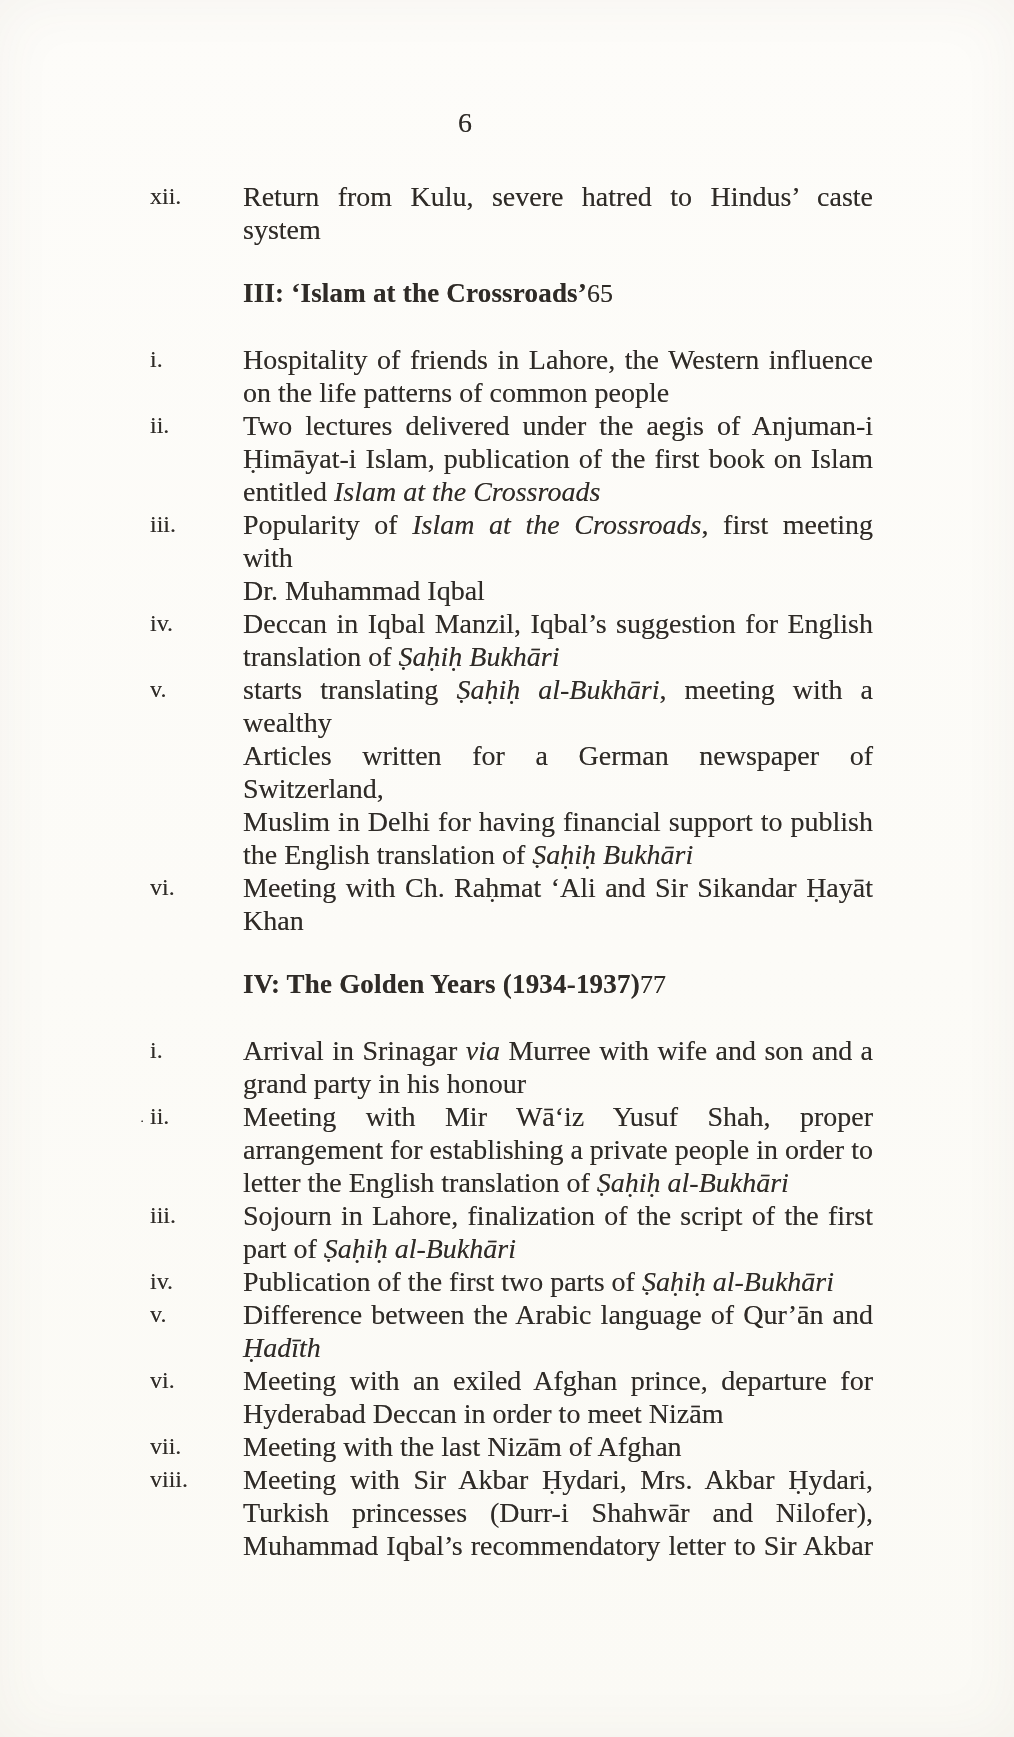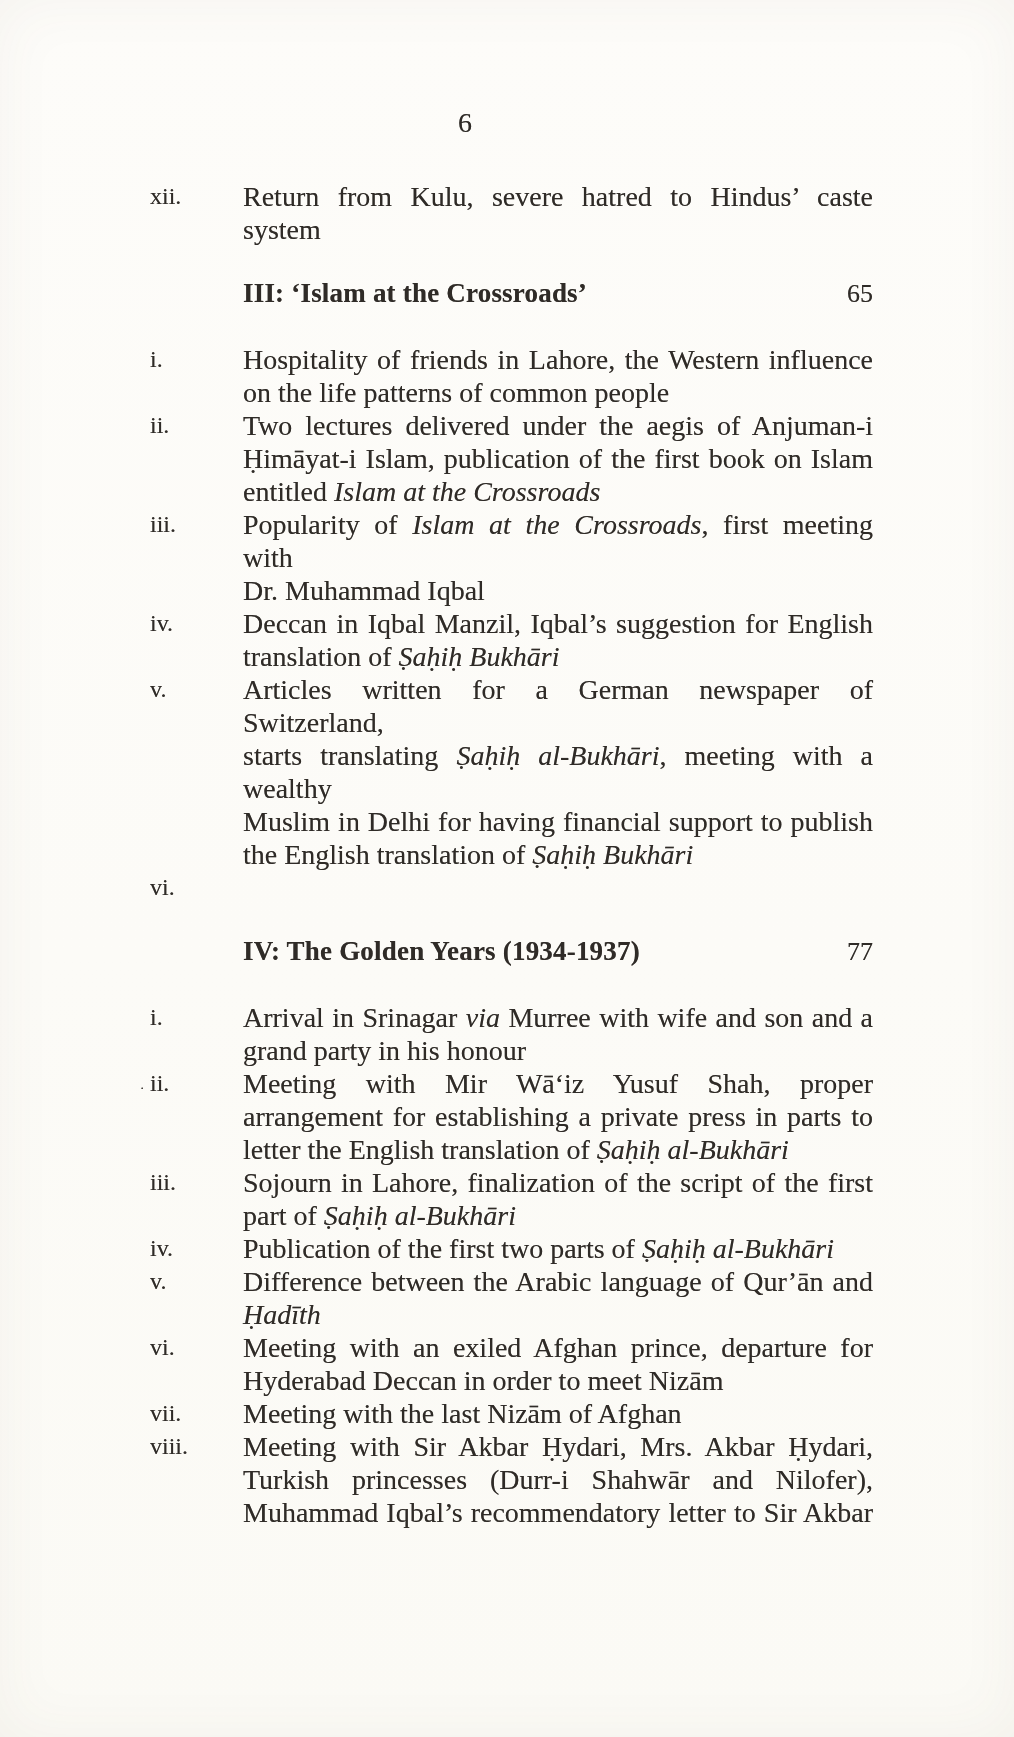--- a/index.html
+++ b/index.html
@@ -23,21 +23,21 @@
   .entry-numeral{
     width:93px;flex:none;
     font-size:24px;line-height:33px;text-align:left;position:relative;
   }
   .premark{font-size:13px;position:absolute;left:-10px;top:4px;}
   .entry-lines{width:630px;flex:none;}
   .line{font-size:28px;line-height:33px;text-align:left;}
   .line.just{text-align:justify;text-align-last:justify;}
   .line i{font-style:italic;}
   .section-heading-row{
-    display:flex;justify-content:space-between;align-items:baseline;
+    display:flex;align-items:baseline;
     margin:30px 0 32px 93px;width:630px;line-height:34px;
   }
   .section-heading-title{font-weight:bold;font-size:27px;letter-spacing:0.2px;}
   .section-page-number{font-size:26px;}
 </style>
 </head>
 <body>
 
 <div class="page">
   <div class="pagenum">6</div>
@@ -78,45 +78,49 @@
       <div class="toc-entry">
         <div class="entry-numeral">iv.</div>
         <div class="entry-lines">
           <div class="line just"><span>Deccan in Iqbal Manzil, Iqbal’s suggestion for English</span></div>
           <div class="line"><span>translation of </span><i>Ṣaḥiḥ Bukhāri</i></div>
         </div>
       </div>
       <div class="toc-entry">
         <div class="entry-numeral">v.</div>
         <div class="entry-lines">
+          <div class="line just"><span>starts translating </span><i>Ṣaḥiḥ al-Bukhāri</i><span>, meeting with a wealthy</span></div>
           <div class="line just"><span>Articles written for a German newspaper of Switzerland,</span></div>
-          <div class="line just"><span>starts translating </span><i>Ṣaḥiḥ al-Bukhāri</i><span>, meeting with a wealthy</span></div>
           <div class="line just"><span>Muslim in Delhi for having financial support to publish</span></div>
           <div class="line"><span>the English translation of </span><i>Ṣaḥiḥ Bukhāri</i></div>
         </div>
       </div>
       <div class="toc-entry">
         <div class="entry-numeral">vi.</div>
+        <div class="entry-lines">
+          <div class="line just"><span>Meeting with Ch. Raḥmat ‘Ali and Sir Sikandar Ḥayāt</span></div>
+          <div class="line"><span>Khan</span></div>
+        </div>
       </div>
       <div class="section-heading-row">
         <span class="section-heading-title">IV: The Golden Years (1934-1937)</span>
         <span class="section-page-number">77</span>
       </div>
       <div class="toc-entry">
         <div class="entry-numeral">i.</div>
         <div class="entry-lines">
           <div class="line just"><span>Arrival in Srinagar </span><i>via</i><span> Murree with wife and son and a</span></div>
           <div class="line"><span>grand party in his honour</span></div>
         </div>
       </div>
       <div class="toc-entry">
         <div class="entry-numeral"><span class="premark">·</span>ii.</div>
         <div class="entry-lines">
           <div class="line just"><span>Meeting with Mir Wā‘iz Yusuf Shah, proper</span></div>
-          <div class="line just"><span>arrangement for establishing a private press in parts to</span></div>
+          <div class="line just"><span>arrangement for establishing a private people in order to</span></div>
           <div class="line"><span>letter the English translation of </span><i>Ṣaḥiḥ al-Bukhāri</i></div>
         </div>
       </div>
       <div class="toc-entry">
         <div class="entry-numeral">iii.</div>
         <div class="entry-lines">
           <div class="line just"><span>Sojourn in Lahore, finalization of the script of the first</span></div>
           <div class="line"><span>part of </span><i>Ṣaḥiḥ al-Bukhāri</i></div>
         </div>
       </div>

